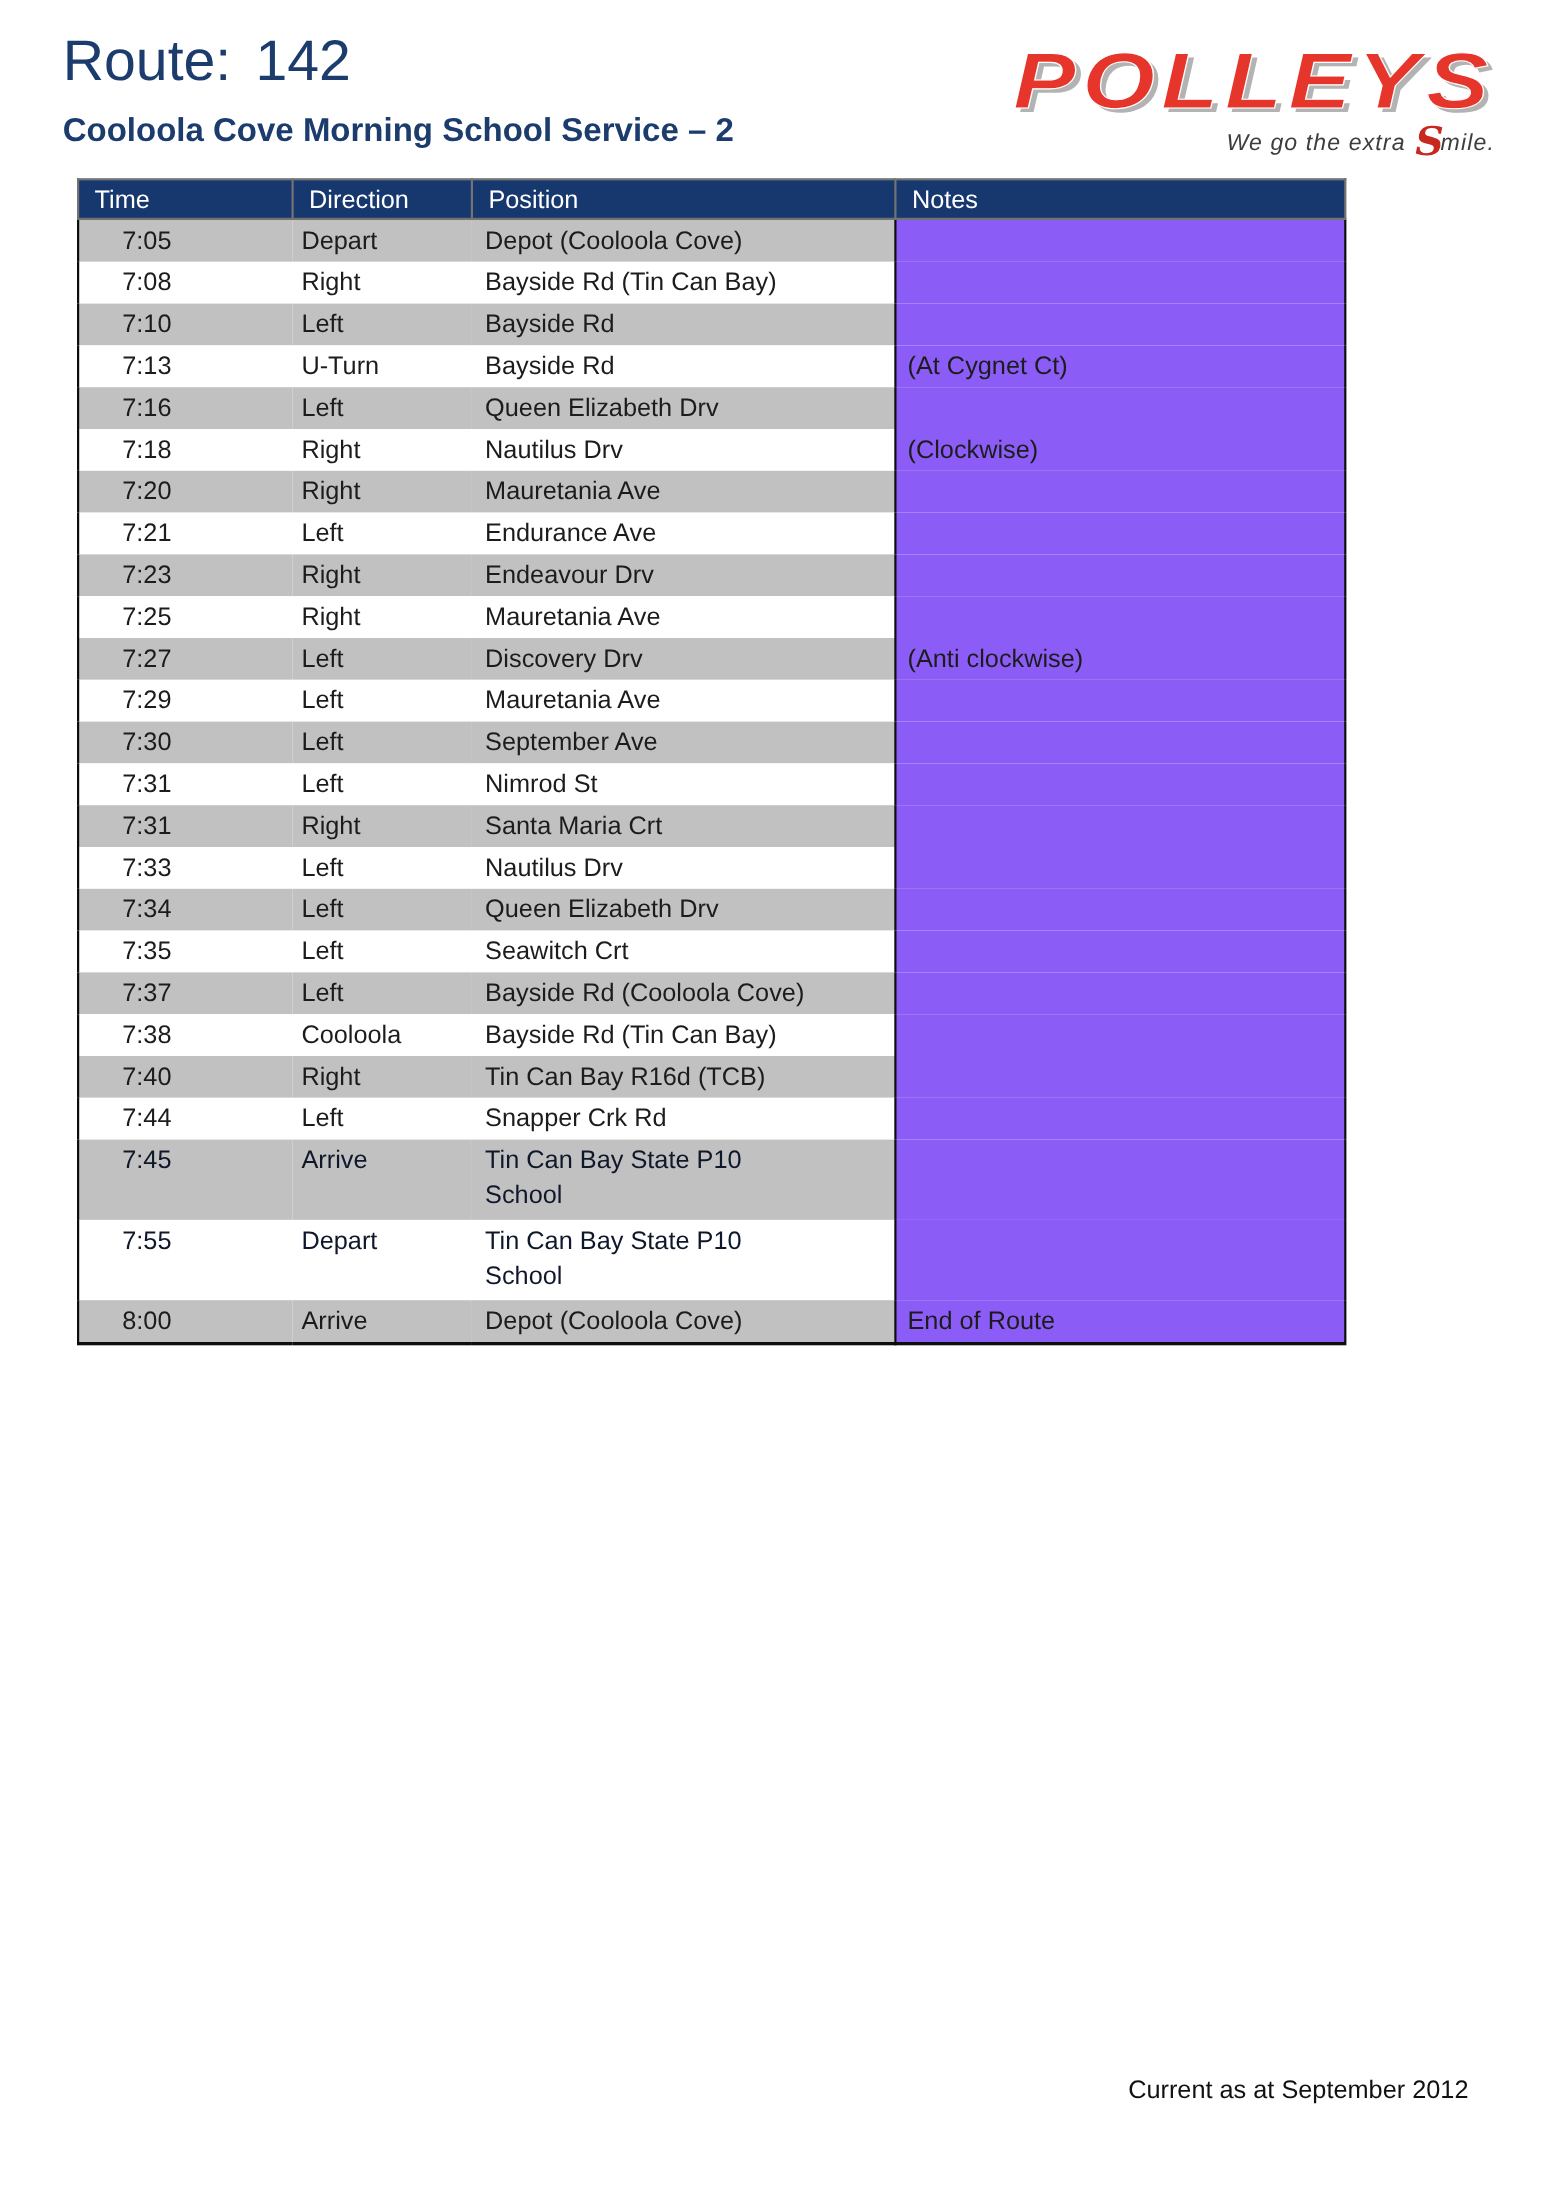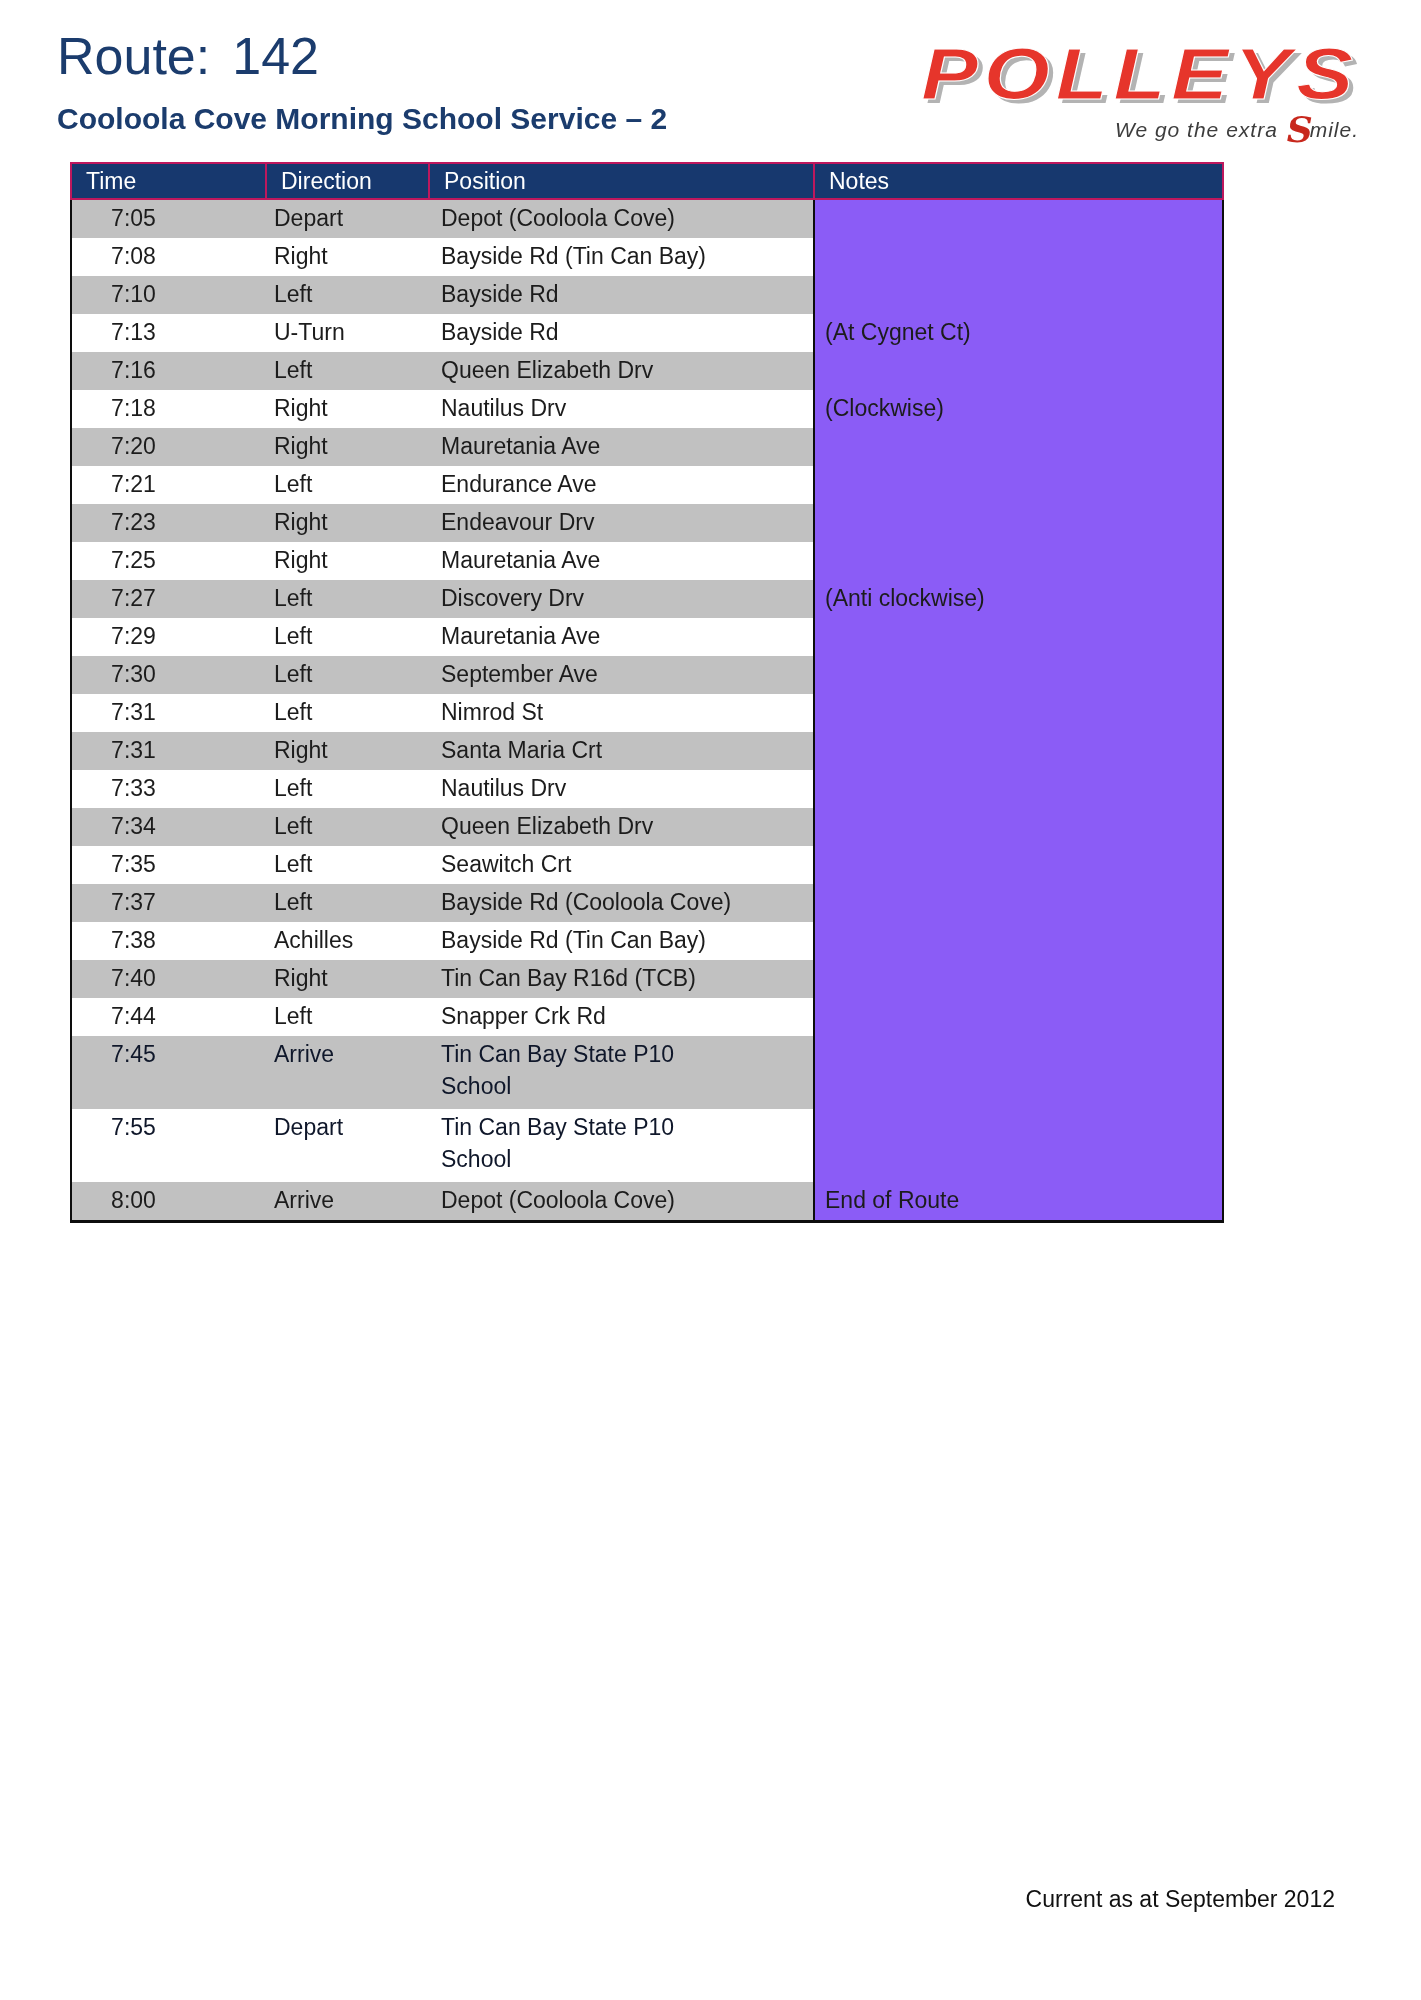--- a/index.html
+++ b/index.html
@@ -41,21 +41,21 @@
     border:2px solid #0d0d0d;border-bottom:3px solid #0d0d0d;
     font-size:23px;
   }
   col.c-time{width:195px;}
   col.c-dir{width:163px;}
   col.c-pos{width:385px;}
   col.c-notes{width:409px;}
   th{
     background:#17386e;color:#ffffff;font-weight:normal;
     text-align:left;height:34px;padding:0 0 0 14px;
-    border:2px solid #be185d;font-size:23px;
+    border:2px solid #737373;font-size:23px;
   }
   td{
     height:35px;vertical-align:top;padding-top:2px;line-height:32px;
     background:#ffffff;
   }
   tr.tall td{height:70px;}
   td.gray{background:#c1c1c1;}
   td.col-time{text-align:center;padding-right:72px;}
   td.col-dir{padding-left:8px;}
   td.col-pos{padding-left:12px;white-space:pre-line;}
@@ -204,21 +204,21 @@
         <td class="col-notes"></td>
       </tr>
       <tr>
         <td class="col-time gray">7:37</td>
         <td class="col-dir gray">Left</td>
         <td class="col-pos gray">Bayside Rd (Cooloola Cove)</td>
         <td class="col-notes"></td>
       </tr>
       <tr>
         <td class="col-time">7:38</td>
-        <td class="col-dir">Achilles</td>
+        <td class="col-dir">Cooloola</td>
         <td class="col-pos">Bayside Rd (Tin Can Bay)</td>
         <td class="col-notes"></td>
       </tr>
       <tr>
         <td class="col-time gray">7:40</td>
         <td class="col-dir gray">Right</td>
         <td class="col-pos gray">Tin Can Bay R16d (TCB)</td>
         <td class="col-notes"></td>
       </tr>
       <tr>

